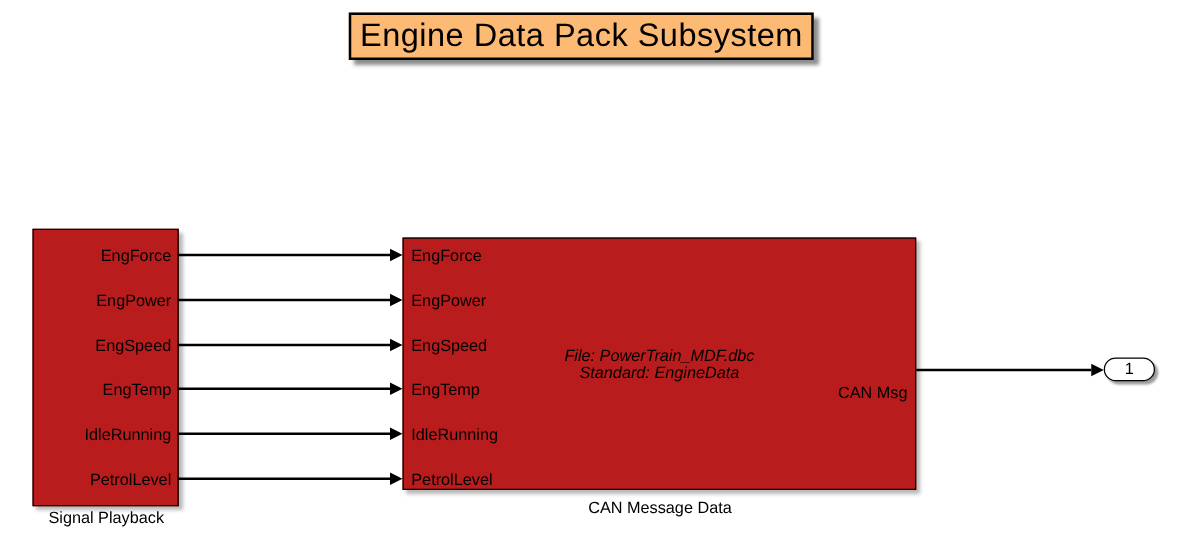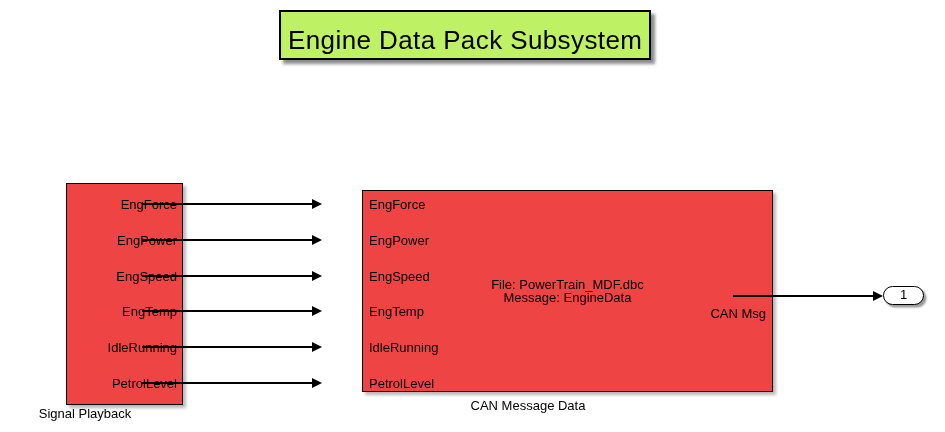--- a/index.html
+++ b/index.html
@@ -3,44 +3,43 @@
 <meta charset="utf-8">
 <style>
   html,body{margin:0;padding:0;background:#ffffff;}
   .canvas{
     position:relative;width:945px;height:432px;background:#ffffff;overflow:hidden;
     font-family:"Liberation Sans", sans-serif;color:#000;
   }
   
   .title-box{
     position:absolute;left:279px;top:10px;
-    background:#bef264;border:2px solid #000;
-    padding:14px 7px 3px 7px;
+    background:#fdba74;border:2px solid #000;
+    padding:2px 7px 3px 7px;
     font-size:26px;letter-spacing:.4px;line-height:29px;white-space:nowrap;
     box-shadow:4px 4px 3px rgba(0,0,0,.45);
   }
   
   .blk{
-    position:absolute;background:#ef4444;border:1.6px solid #000;box-sizing:border-box;
+    position:absolute;background:#b91c1c;border:1.6px solid #000;box-sizing:border-box;
     box-shadow:3px 3px 3px rgba(0,0,0,.28);
-    margin-left:40px;
   }
   .blk-signal{left:26px;top:183px;width:117px;height:222px;}
   .blk-can{left:322px;top:190px;width:411px;height:202px;}
   .portlbl{
     position:absolute;font-size:13px;line-height:13px;white-space:nowrap;
   }
   .portlbl.right{right:5px;text-align:right;}
   .portlbl.left{left:6px;text-align:left;}
   .blk-name{
     position:absolute;font-size:13px;line-height:14px;text-align:center;white-space:nowrap;
   }
   .info{
     position:absolute;left:0;right:0;top:87px;text-align:center;
-    font-size:13px;line-height:13px;
+    font-size:13px;line-height:13px;font-style:italic;
   }
   .outlbl{
     position:absolute;right:6px;top:116px;font-size:13px;line-height:13px;white-space:nowrap;
   }
   
   .wire{position:absolute;height:1.5px;background:#000;}
   .arrow{
     position:absolute;width:0;height:0;
     border-top:5px solid transparent;border-bottom:5px solid transparent;
     border-left:10px solid #000;
@@ -73,21 +72,21 @@
 
   <div class="blk blk-can">
     <span class="portlbl left" style="top:7px">EngForce</span>
     <span class="portlbl left" style="top:43px">EngPower</span>
     <span class="portlbl left" style="top:79px">EngSpeed</span>
     <span class="portlbl left" style="top:114px">EngTemp</span>
     <span class="portlbl left" style="top:150px">IdleRunning</span>
     <span class="portlbl left" style="top:186px">PetrolLevel</span>
     <div class="info">
       <div>File: PowerTrain_MDF.dbc</div>
-      <div>Message: EngineData</div>
+      <div>Standard: EngineData</div>
     </div>
     <span class="outlbl">CAN Msg</span>
   </div>
   <div class="blk-name" style="left:378px;top:399px;width:300px">CAN Message Data</div>
 
   <div class="wire" style="left:142px;top:203px;width:171px"></div>
   <div class="arrow" style="left:312px;top:199px"></div>
   <div class="wire" style="left:142px;top:239px;width:171px"></div>
   <div class="arrow" style="left:312px;top:235px"></div>
   <div class="wire" style="left:142px;top:275px;width:171px"></div>

